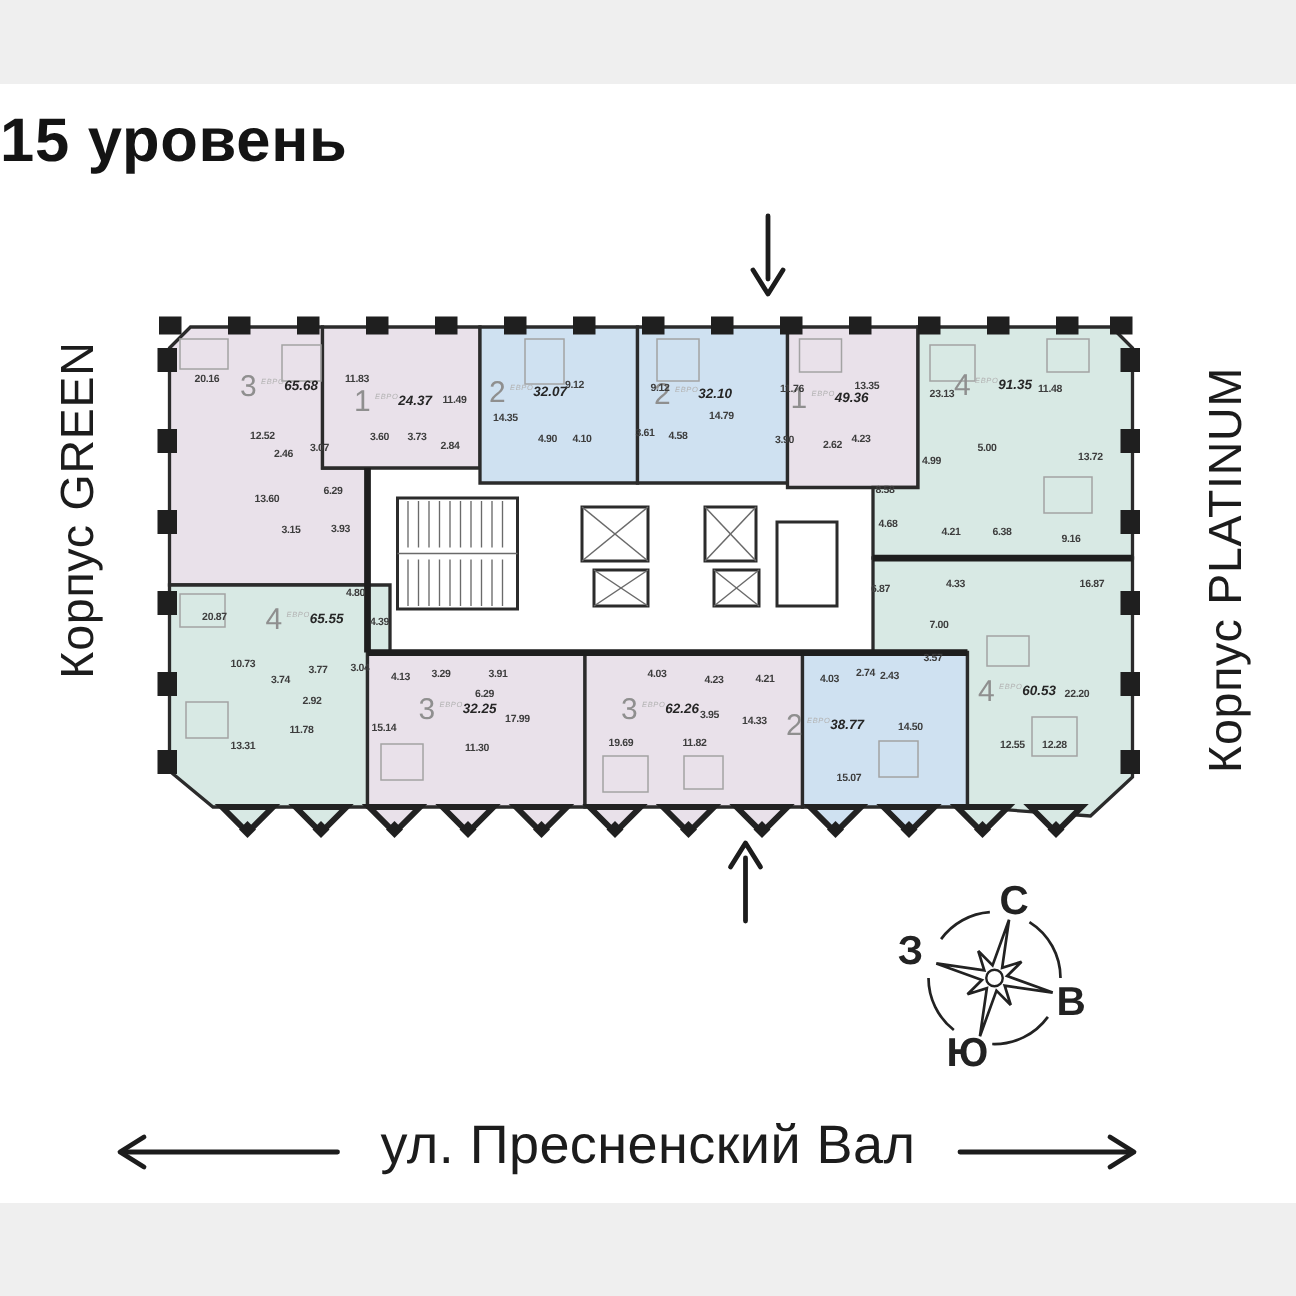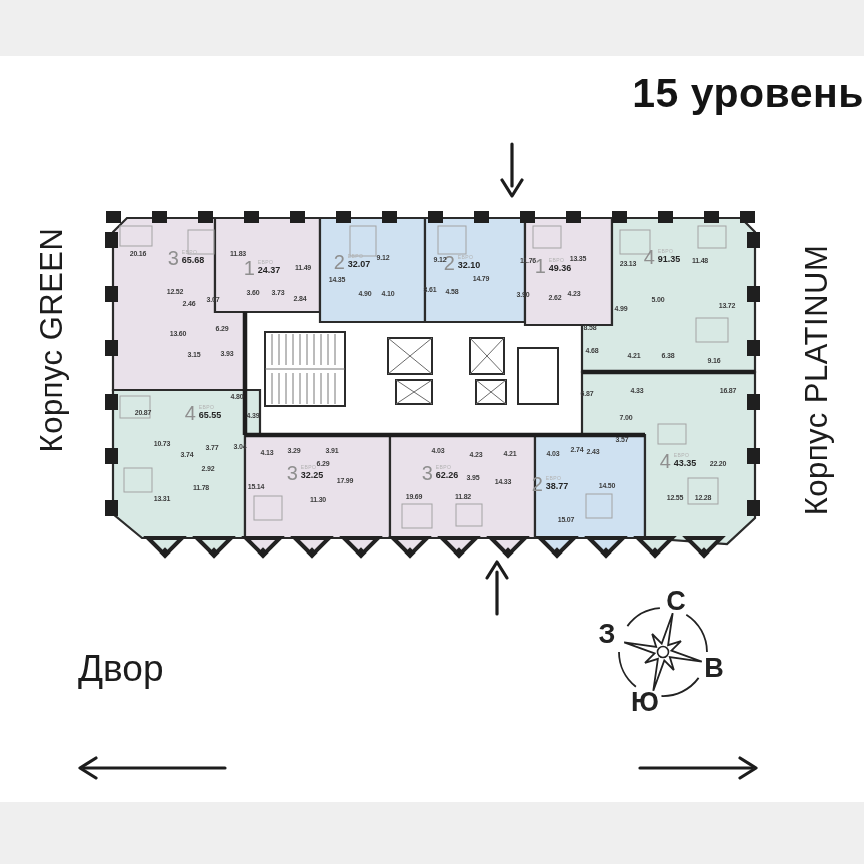--- a/index.html
+++ b/index.html
@@ -1,21 +1,21 @@
 <!DOCTYPE html>
 <html style="--lavender: #e9e1ea; --blue: #cfe1f1; --teal: #d8e9e4; --wall: #2b2b2b;"><head>
 <meta charset="utf-8">
 <style>
   html,body{margin:0;padding:0;background:#fff;}
   .stage{position:relative;width:864px;height:864px;overflow:hidden;background:#fff;
          font-family:"Liberation Sans",sans-serif;color:#1c1c1c;}
   .strip{position:absolute;left:0;width:864px;background:#efefef;}
   .strip.top{top:0;height:56px;}
   .strip.bottom{top:802px;height:62px;}
-  .page-title{position:absolute;top:70px;left:0;right:0;text-align:right;
+  .page-title{position:absolute;top:70px;left:0;right:0;text-align:left;
               font-size:41px;font-weight:800;letter-spacing:.5px;color:#141414;}
   .yard-label{position:absolute;left:78px;top:648px;font-size:37px;font-weight:400;}
   .street-label{position:absolute;top:742px;left:0;right:0;text-align:center;
                 font-size:36px;font-weight:500;letter-spacing:.3px;}
   .side-label{position:absolute;white-space:nowrap;font-size:31px;font-weight:500;
               letter-spacing:.5px;transform:translate(-50%,-50%) rotate(-90deg);}
   .side-label.left{left:52px;top:340px;}
   .side-label.right{left:817px;top:380px;}
   .compass-letter{position:absolute;transform:translate(-50%,-50%);
                   font-size:27px;font-weight:700;color:#222;}
@@ -23,21 +23,21 @@
   .apt{stroke:#2b2b2b;stroke-width:2.2;stroke-linejoin:miter;}
   .fill-lavender{fill:var(--lavender);} .fill-blue{fill:var(--blue);} .fill-teal{fill:var(--teal);}
   .wall-heavy{stroke:#1e1e1e;stroke-width:4.5;fill:none;}
   .wall-thin{stroke:#6a6a6a;stroke-width:.9;fill:none;}
   .core-box{fill:#ffffff;stroke:#2b2b2b;stroke-width:2;}
   .arrow{stroke:#1c1c1c;stroke-width:3.2;fill:none;stroke-linecap:round;stroke-linejoin:round;}
   .room-label{position:absolute;transform:translate(-50%,-50%);font-size:7px;font-weight:700;
               color:#3d3d3d;white-space:nowrap;letter-spacing:-.2px;}
   .apt-label{position:absolute;transform:translate(-50%,-50%);display:flex;align-items:center;gap:3px;}
   .apt-num{font-size:20px;font-weight:400;color:#8f8f8f;line-height:1;}
-  .apt-col{display:flex;flex-direction:column;line-height:1.1;}
+  .apt-col{display:flex;flex-direction:row;line-height:1.1;font-style:italic;}
   .apt-type{font-size:5px;color:#b3b3b3;letter-spacing:.4px;}
   .apt-area{font-size:9px;font-weight:700;color:#262626;}
 </style>
 </head>
 <body>
 
 <div class="stage">
   <div class="strip top"></div>
   <div class="strip bottom"></div>
 
@@ -338,34 +338,34 @@
       </div>
       <div class="room-label" style="left: 553px; top: 453px;">4.03</div>
       <div class="room-label" style="left: 577px; top: 449px;">2.74</div>
       <div class="room-label" style="left: 593px; top: 451px;">2.43</div>
       <div class="room-label" style="left: 607px; top: 485px;">14.50</div>
       <div class="room-label" style="left: 566px; top: 519px;">15.07</div>
       <div class="apt-label" style="left: 678px; top: 461px;">
         <div class="apt-num">4</div>
         <div class="apt-col">
           <div class="apt-type">ЕВРО</div>
-          <div class="apt-area">43.35</div>
+          <div class="apt-area">60.53</div>
         </div>
       </div>
       <div class="room-label" style="left: 587px; top: 393px;">6.87</div>
       <div class="room-label" style="left: 637px; top: 390px;">4.33</div>
       <div class="room-label" style="left: 728px; top: 390px;">16.87</div>
       <div class="room-label" style="left: 626px; top: 417px;">7.00</div>
       <div class="room-label" style="left: 622px; top: 439px;">3.57</div>
       <div class="room-label" style="left: 718px; top: 463px;">22.20</div>
       <div class="room-label" style="left: 675px; top: 497px;">12.55</div>
       <div class="room-label" style="left: 703px; top: 497px;">12.28</div>
     </div>
 
-  <div class="yard-label">Двор</div>
+  <div class="street-label">ул. Пресненский Вал</div>
   <div class="side-label left">Корпус GREEN</div>
   <div class="side-label right">Корпус PLATINUM</div>
 
   <div class="compass-letter" style="left:676px;top:601px;">С</div>
   <div class="compass-letter" style="left:714px;top:668px;">В</div>
   <div class="compass-letter" style="left:645px;top:702px;">Ю</div>
   <div class="compass-letter" style="left:607px;top:634px;">З</div>
 </div>
 
 </body></html>

